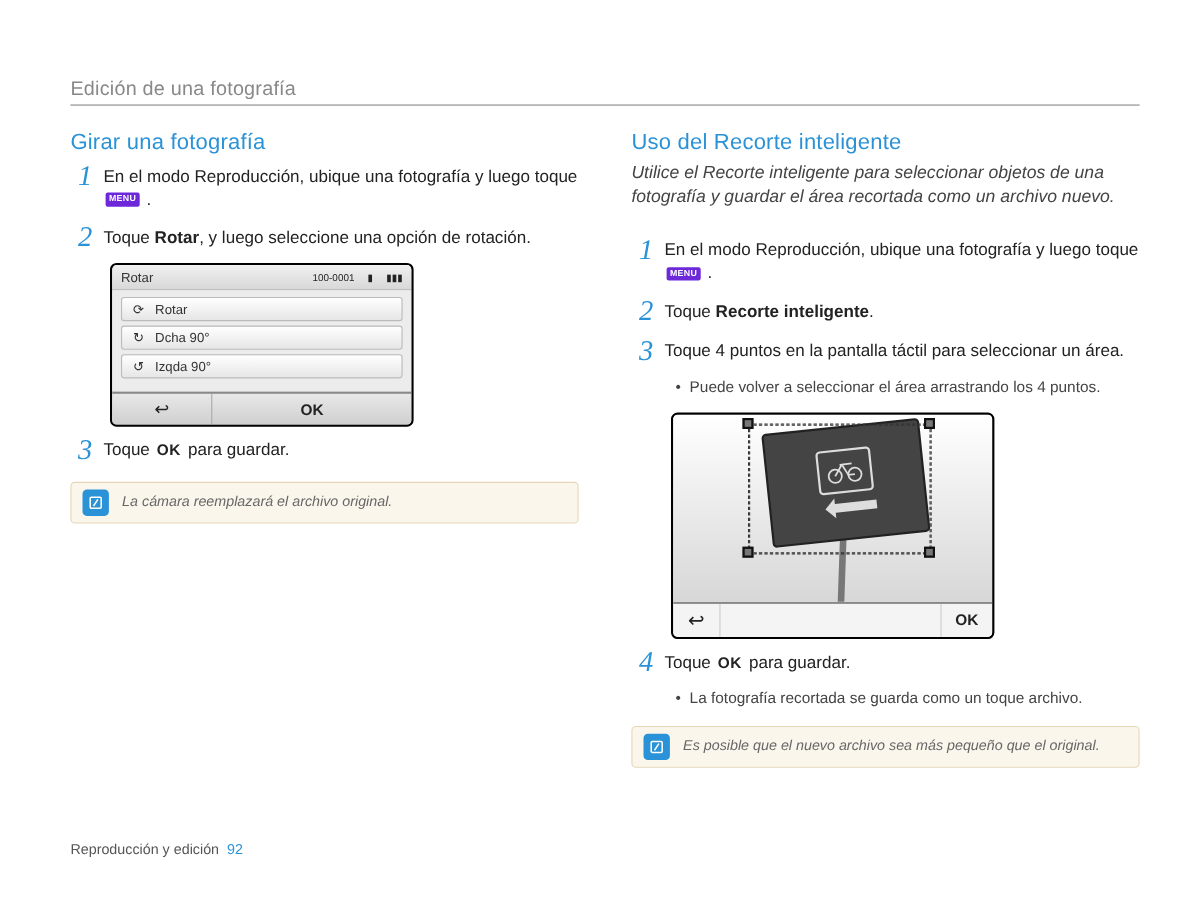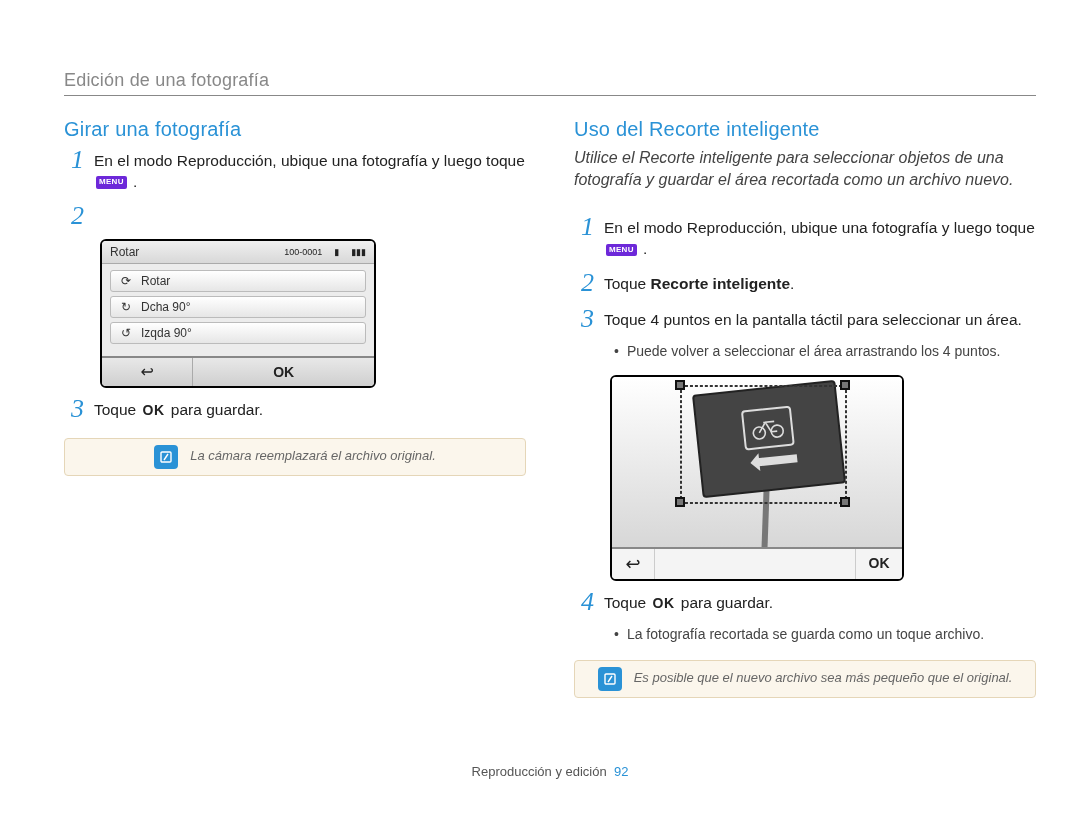--- a/index.html
+++ b/index.html
@@ -106,21 +106,20 @@
   }
   .callout {
     display: flex;
     border: 1px solid #e5d6b8;
     border-radius: 4px;
     background: #fbf6ec;
     padding: 6px 10px;
     margin: 16px 0;
     align-items: center;
     gap: 12px;
-    justify-content: center;
   }
   .callout-icon {
     width: 24px;
     height: 24px;
     border-radius: 4px;
     background: #2a92d6;
     color: #fff;
     display: flex;
     align-items: center;
     justify-content: center;
@@ -306,21 +305,20 @@
     font-weight: bold;
     font-size: 14px;
     padding: 6px 0;
     border-left: 1px solid #ccc;
   }
 
   .footer {
     position: absolute;
     left: 0; right: 0;
     bottom: 6px;
-    text-align: center;
     font-size: 13px;
     color: #555;
   }
   .footer .pg { color: #2a92d6; }
 </style>
 </head>
 <body>
 
 <div class="page">
   <div class="breadcrumb">Edición de una fotografía</div>
@@ -335,20 +333,23 @@
         <div class="step-num">1</div>
         <div class="step-body">
           <span>En el modo Reproducción, ubique una fotografía y luego toque </span>
           <span class="inline-icon">MENU</span>
           <span> .</span>
         </div>
       </div>
 
       <div class="step">
         <div class="step-num">2</div>
+        <div class="step-body">
+          <span>Toque </span><span class="bold">Rotar</span><span>, y luego seleccione una opción de rotación.</span>
+        </div>
       </div>
 
       <div class="rotate-screen">
         <div class="rs-top">
           <span class="rs-title">Rotar</span>
           <span class="rs-top-icons">
             <span>100-0001</span>
             <span>▮</span>
             <span>▮▮▮</span>
           </span>

